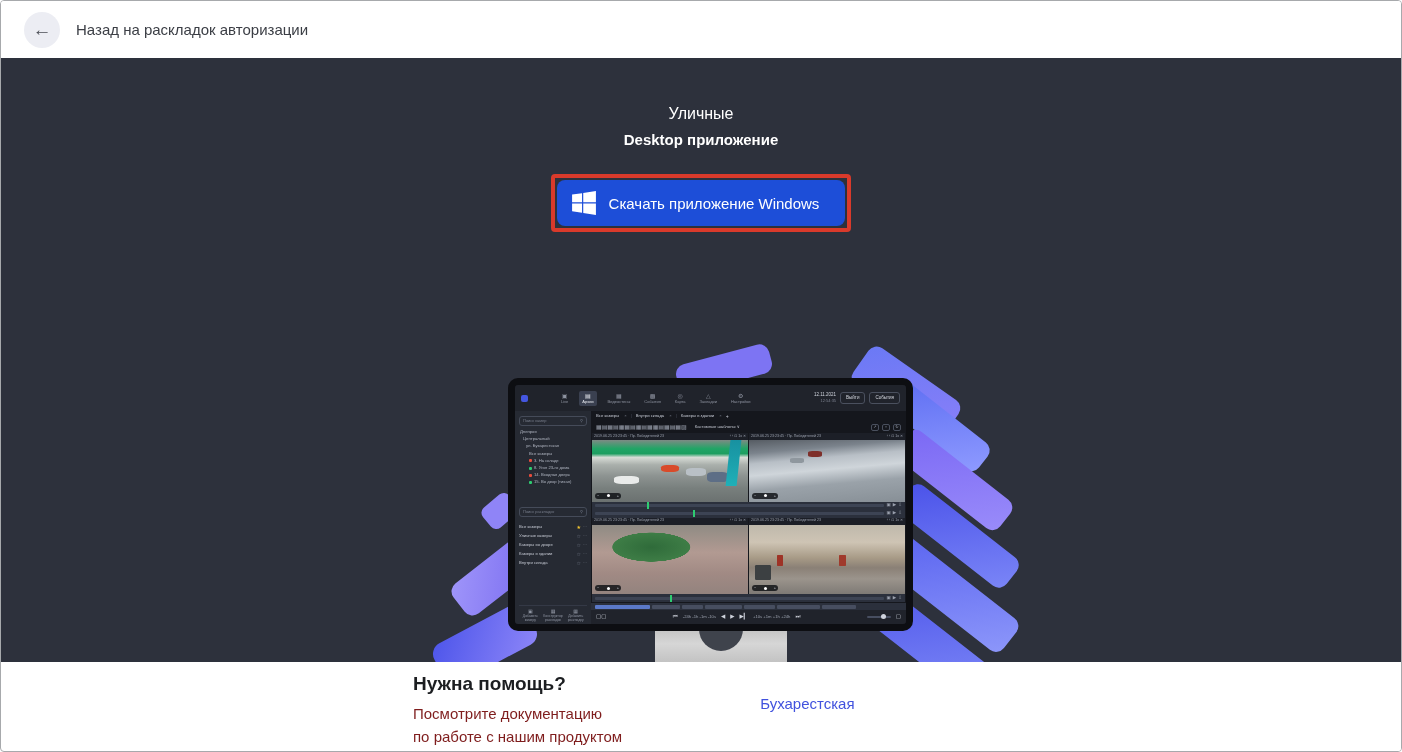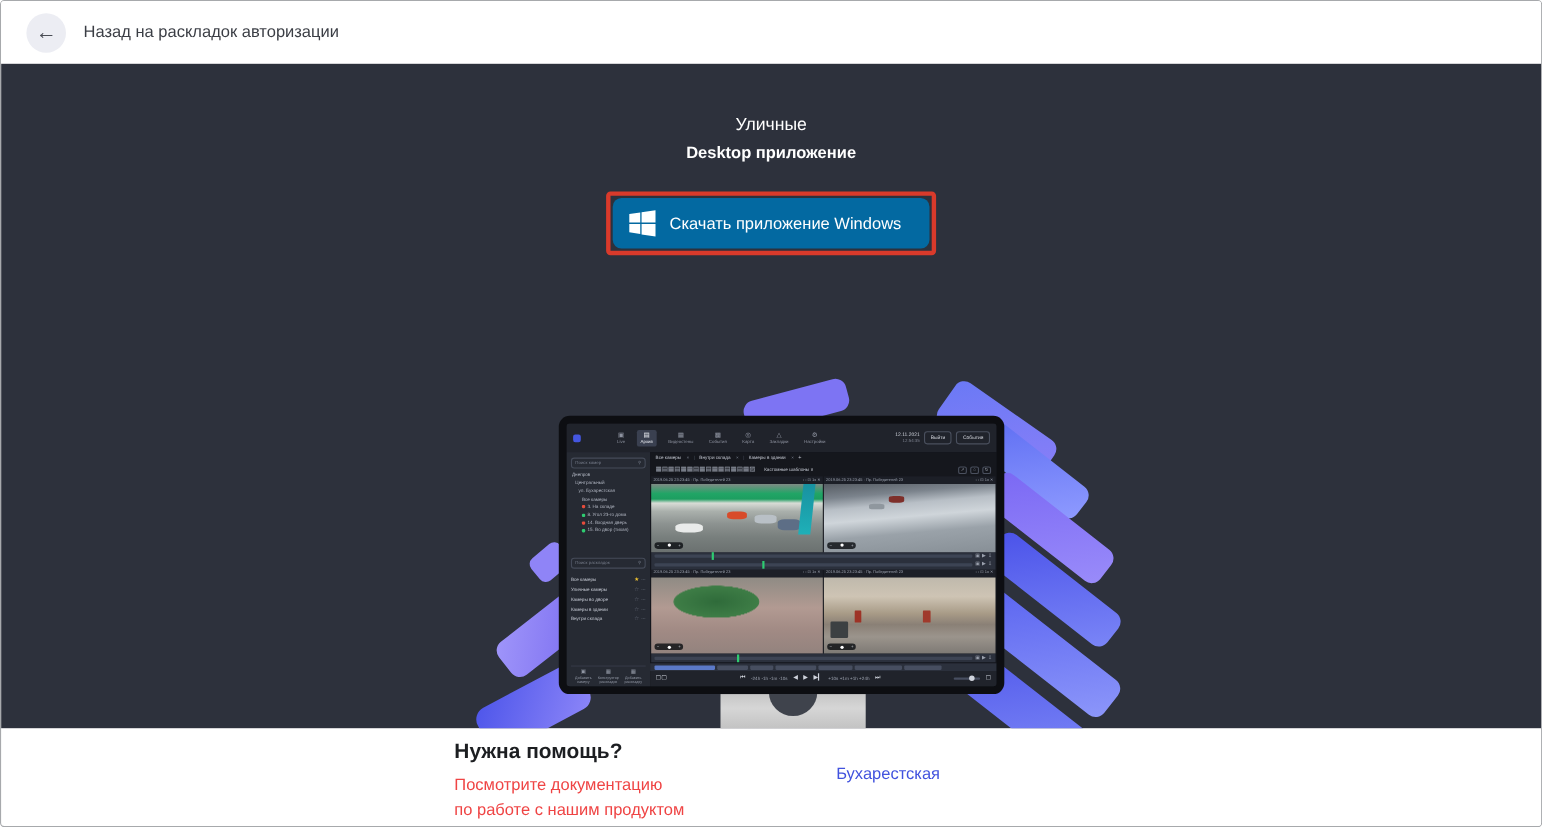--- a/index.html
+++ b/index.html
@@ -12,21 +12,21 @@
   .back-btn { width:36px; height:36px; border-radius:50%; background:#ecedf3; border:none; display:flex; align-items:center; justify-content:center; cursor:pointer; }
   .back-btn span { font-size:19px; color:#4a4d55; line-height:1; }
   .back-label { margin-left:16px; font-size:15px; color:#3b3e45; }
 
   
   .hero { flex:1 1 auto; background:#2d313c; display:flex; flex-direction:column; align-items:center; position:relative; overflow:hidden; }
   .hero-subtitle { margin-top:47px; font-size:16px; color:#ffffff; }
   .hero-title { margin-top:8px; font-size:15px; font-weight:bold; color:#ffffff; }
 
   .highlight-box { margin-top:26px; border:4px solid #d93a2b; border-radius:4px; padding:2px; }
-  .dl-btn { display:flex; align-items:center; gap:12px; background:#0369a1; color:#fff; border:none; border-radius:8px; padding:10px 26px 10px 14px; font-size:15px; font-family:inherit; cursor:pointer; height:46px;justify-content:flex-end; }
+  .dl-btn { display:flex; align-items:center; gap:12px; background:#1d4ed8; color:#fff; border:none; border-radius:8px; padding:10px 26px 10px 14px; font-size:15px; font-family:inherit; cursor:pointer; height:46px;justify-content:flex-end; }
   .dl-btn svg { width:26px; height:26px; }
 
   
   .illo { position:relative; width:560px; height:303px; margin-top:128px; flex:0 0 auto; }
   .shape { position:absolute; border-radius:10px; }
   .s1 { left:62px; top:138px; width:34px; height:26px; transform:rotate(-40deg); background:#8f84f7; border-radius:7px; }
   .s2 { left:28px; top:196px; width:96px; height:38px; transform:rotate(-38deg); background:linear-gradient(135deg,#a096fa,#7668ef); }
   .s3 { left:12px; top:262px; width:104px; height:44px; transform:rotate(-28deg); border-radius:12px; background:linear-gradient(135deg,#4d55ea,#8d86f8); }
   .s4 { left:255px; top:-6px; width:96px; height:30px; transform:rotate(-15deg); background:#7d74f3; }
   .s5 { left:430px; top:10px; width:110px; height:46px; transform:rotate(35deg); background:linear-gradient(135deg,#6a79f5,#8b7ff8); }
@@ -106,21 +106,21 @@
   .transport { height:14px; background:#20232b; display:flex; align-items:center; padding:0 5px; gap:5px; font-size:4.2px; color:#9aa0ad; flex:0 0 auto; white-space:nowrap; }
   .transport .t-ico { font-size:5.5px; color:#cfd3dc; }
   .transport .grow { flex:1; }
   .vol { width:24px; height:2px; background:#474e60; border-radius:1px; position:relative; }
   .vol i { position:absolute; left:60%; top:-2px; width:5px; height:5px; border-radius:50%; background:#cfd3dc; }
 
   
   .footer { height:89px; background:#fff; display:flex; align-items:flex-start; flex:0 0 auto;margin-left:10px; }
   .help-block { margin-left:402px; margin-top:11px; }
   .help-title { font-size:19px; font-weight:bold; color:#1c1e21; }
-  .help-text { margin-top:7px; font-size:15px; color:#ef4444; line-height:1.55; }
+  .help-text { margin-top:7px; font-size:15px; color:#7f1d1d; line-height:1.55; }
   .doc-link { margin-left:138px; margin-top:33px; font-size:15px; color:#4152de; text-decoration:none; }
 </style>
 </head>
 <body>
 
 <div class="frame">
 
   <header class="topbar">
     <button class="back-btn">
       <span>←</span>

